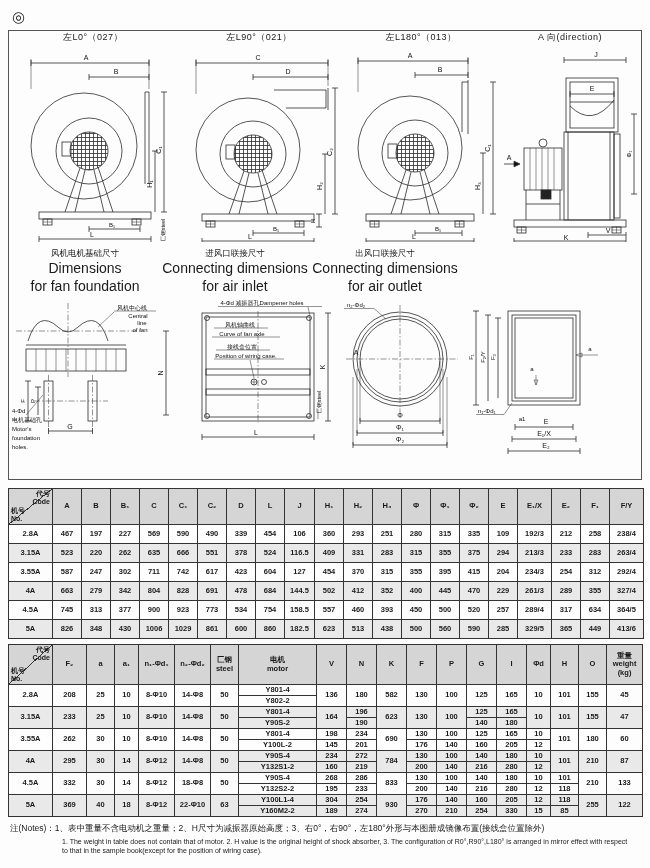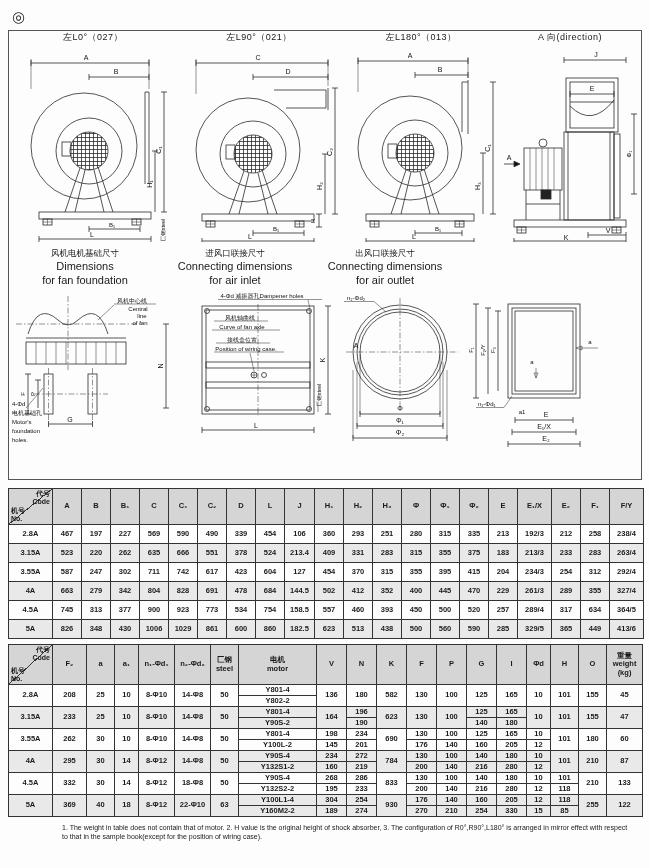--- a/index.html
+++ b/index.html
@@ -13,21 +13,21 @@
     font-family:"Liberation Serif","DejaVu Serif",serif; }
 
   .panel { margin:3px 8px 8px; border:1px solid #555; height:450px; padding:0 1px; overflow:hidden; }
   .drow1 { display:flex; }
   .drow2 { display:flex; margin-top:2px; }
   .dcell { text-align:center; }
   .dtitle { font-size:9px; letter-spacing:.5px; }
 
   .caprow { display:flex; margin-top:2px; }
   .cap { text-align:center; font-size:8.5px; line-height:1.3; }
-  .cap .en { font-size:11px; }
+  .cap .en { font-size:14px; }
 
   .dwg path,.dwg rect,.dwg circle { stroke:#2b2b2b; stroke-width:.8; fill:none; }
   .dwg .thin { stroke-width:.5; }
   .dwg .dash { stroke-dasharray:6 2 1.5 2; stroke-width:.5; }
   .dwg text { fill:#111; stroke:none; font-size:7px; text-anchor:middle; font-family:inherit; }
   .dwg text.sm { font-size:6px; }
   .dwg text.xs { font-size:5.5px; }
   .dwg text.left { text-anchor:start; }
 
   table { border-collapse:collapse; table-layout:fixed; width:634px; margin:5px 8px 0; }
@@ -390,44 +390,44 @@
         <td>490</td>
         <td>339</td>
         <td>454</td>
         <td>106</td>
         <td>360</td>
         <td>293</td>
         <td>251</td>
         <td>280</td>
         <td>315</td>
         <td>335</td>
-        <td>213</td>
+        <td>109</td>
         <td>192/3</td>
         <td>212</td>
         <td>258</td>
         <td>238/4</td>
       </tr>
       <tr>
         <td>3.15A</td>
         <td>523</td>
         <td>220</td>
         <td>262</td>
         <td>635</td>
         <td>666</td>
         <td>551</td>
         <td>378</td>
         <td>524</td>
-        <td>213.4</td>
+        <td>116.5</td>
         <td>409</td>
         <td>331</td>
         <td>283</td>
         <td>315</td>
         <td>355</td>
         <td>375</td>
-        <td>183</td>
+        <td>294</td>
         <td>213/3</td>
         <td>233</td>
         <td>283</td>
         <td>263/4</td>
       </tr>
       <tr>
         <td>3.55A</td>
         <td>587</td>
         <td>247</td>
         <td>302</td>
@@ -696,14 +696,15 @@
         <td><div class="split"><div class="half">205</div><div class="half">330</div></div></td>
         <td><div class="split"><div class="half">12</div><div class="half">15</div></div></td>
         <td><div class="split"><div class="half">118</div><div class="half">85</div></div></td>
         <td>255</td>
         <td>122</td>
       </tr>
     </tbody>
   </table>
 
 <div class="notes">
+  <div class="note-zh">注(Notes)：1、表中重量不含电动机之重量；2、H尺寸为减振器原始高度；3、右0°，右90°，左180°外形与本图册成镜像布置(接线盒位置除外)</div>
   <div class="note-en">1. The weight in table does not contain that of motor. 2. H value is the original height of shock absorber, 3. The configuration of R0°,R90°,L180° is arranged in mirror effect  with respect to that in the sample book(except for the position of wiring case).</div>
 </div>
 
 </body></html>

